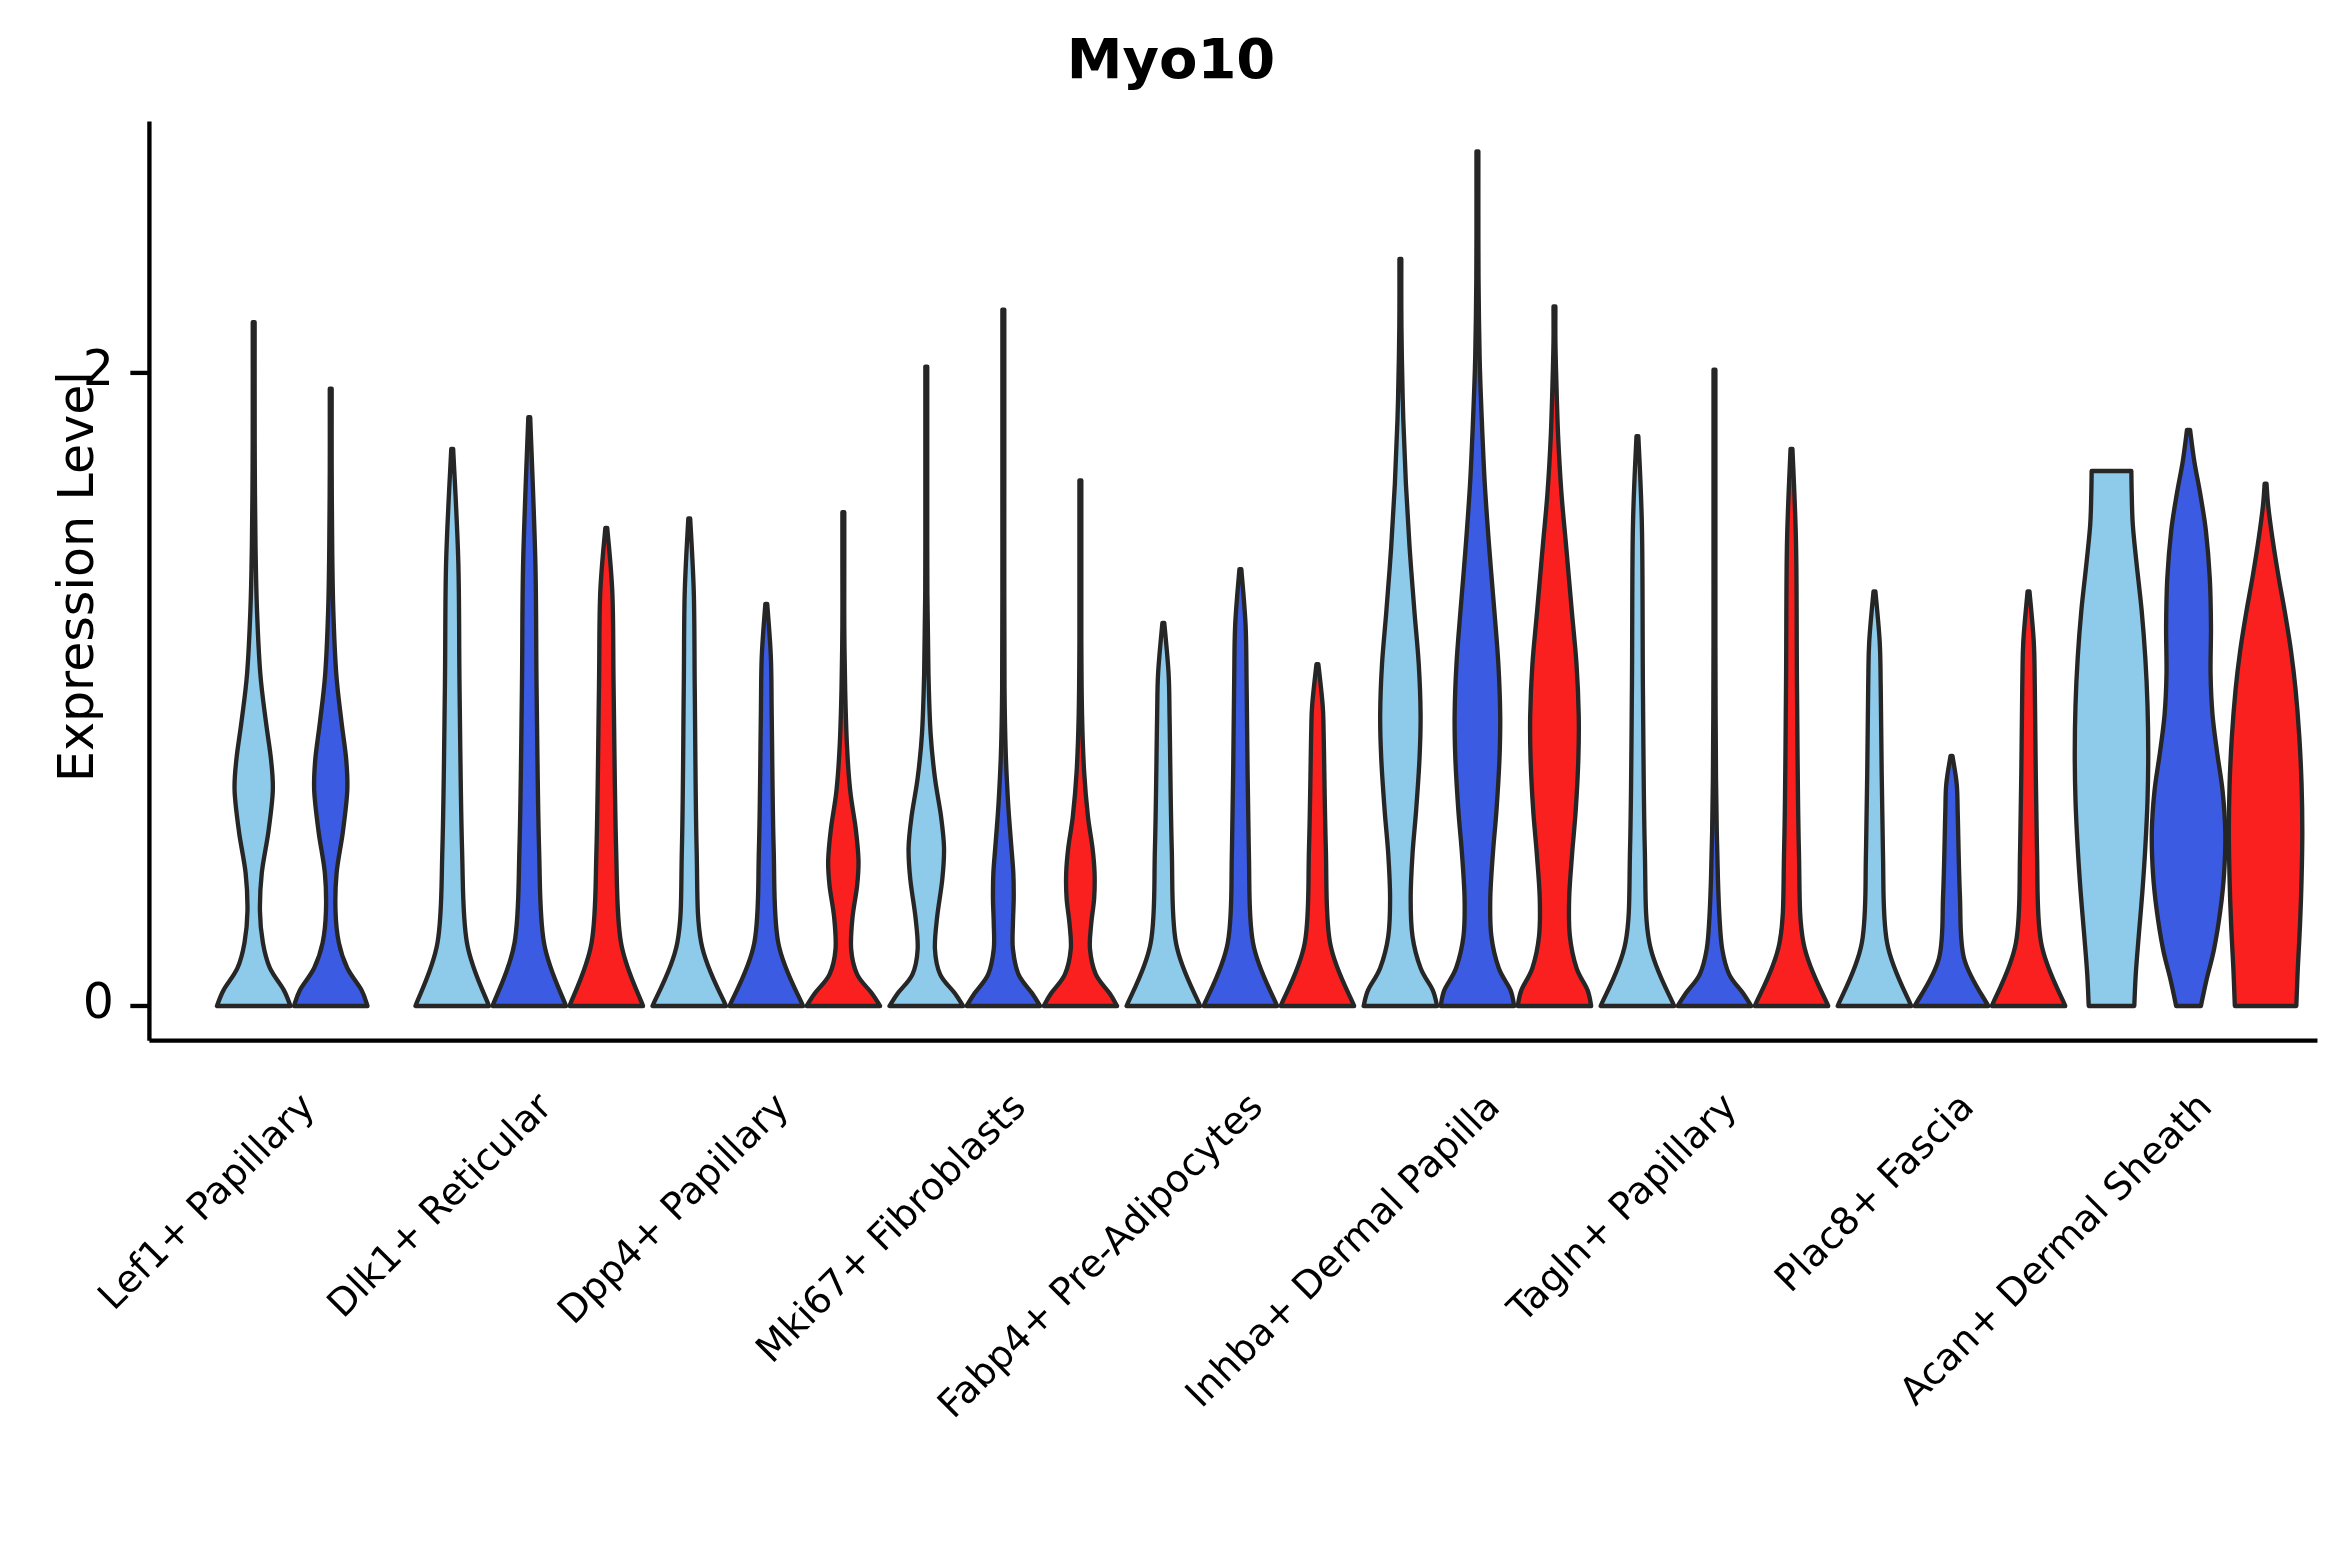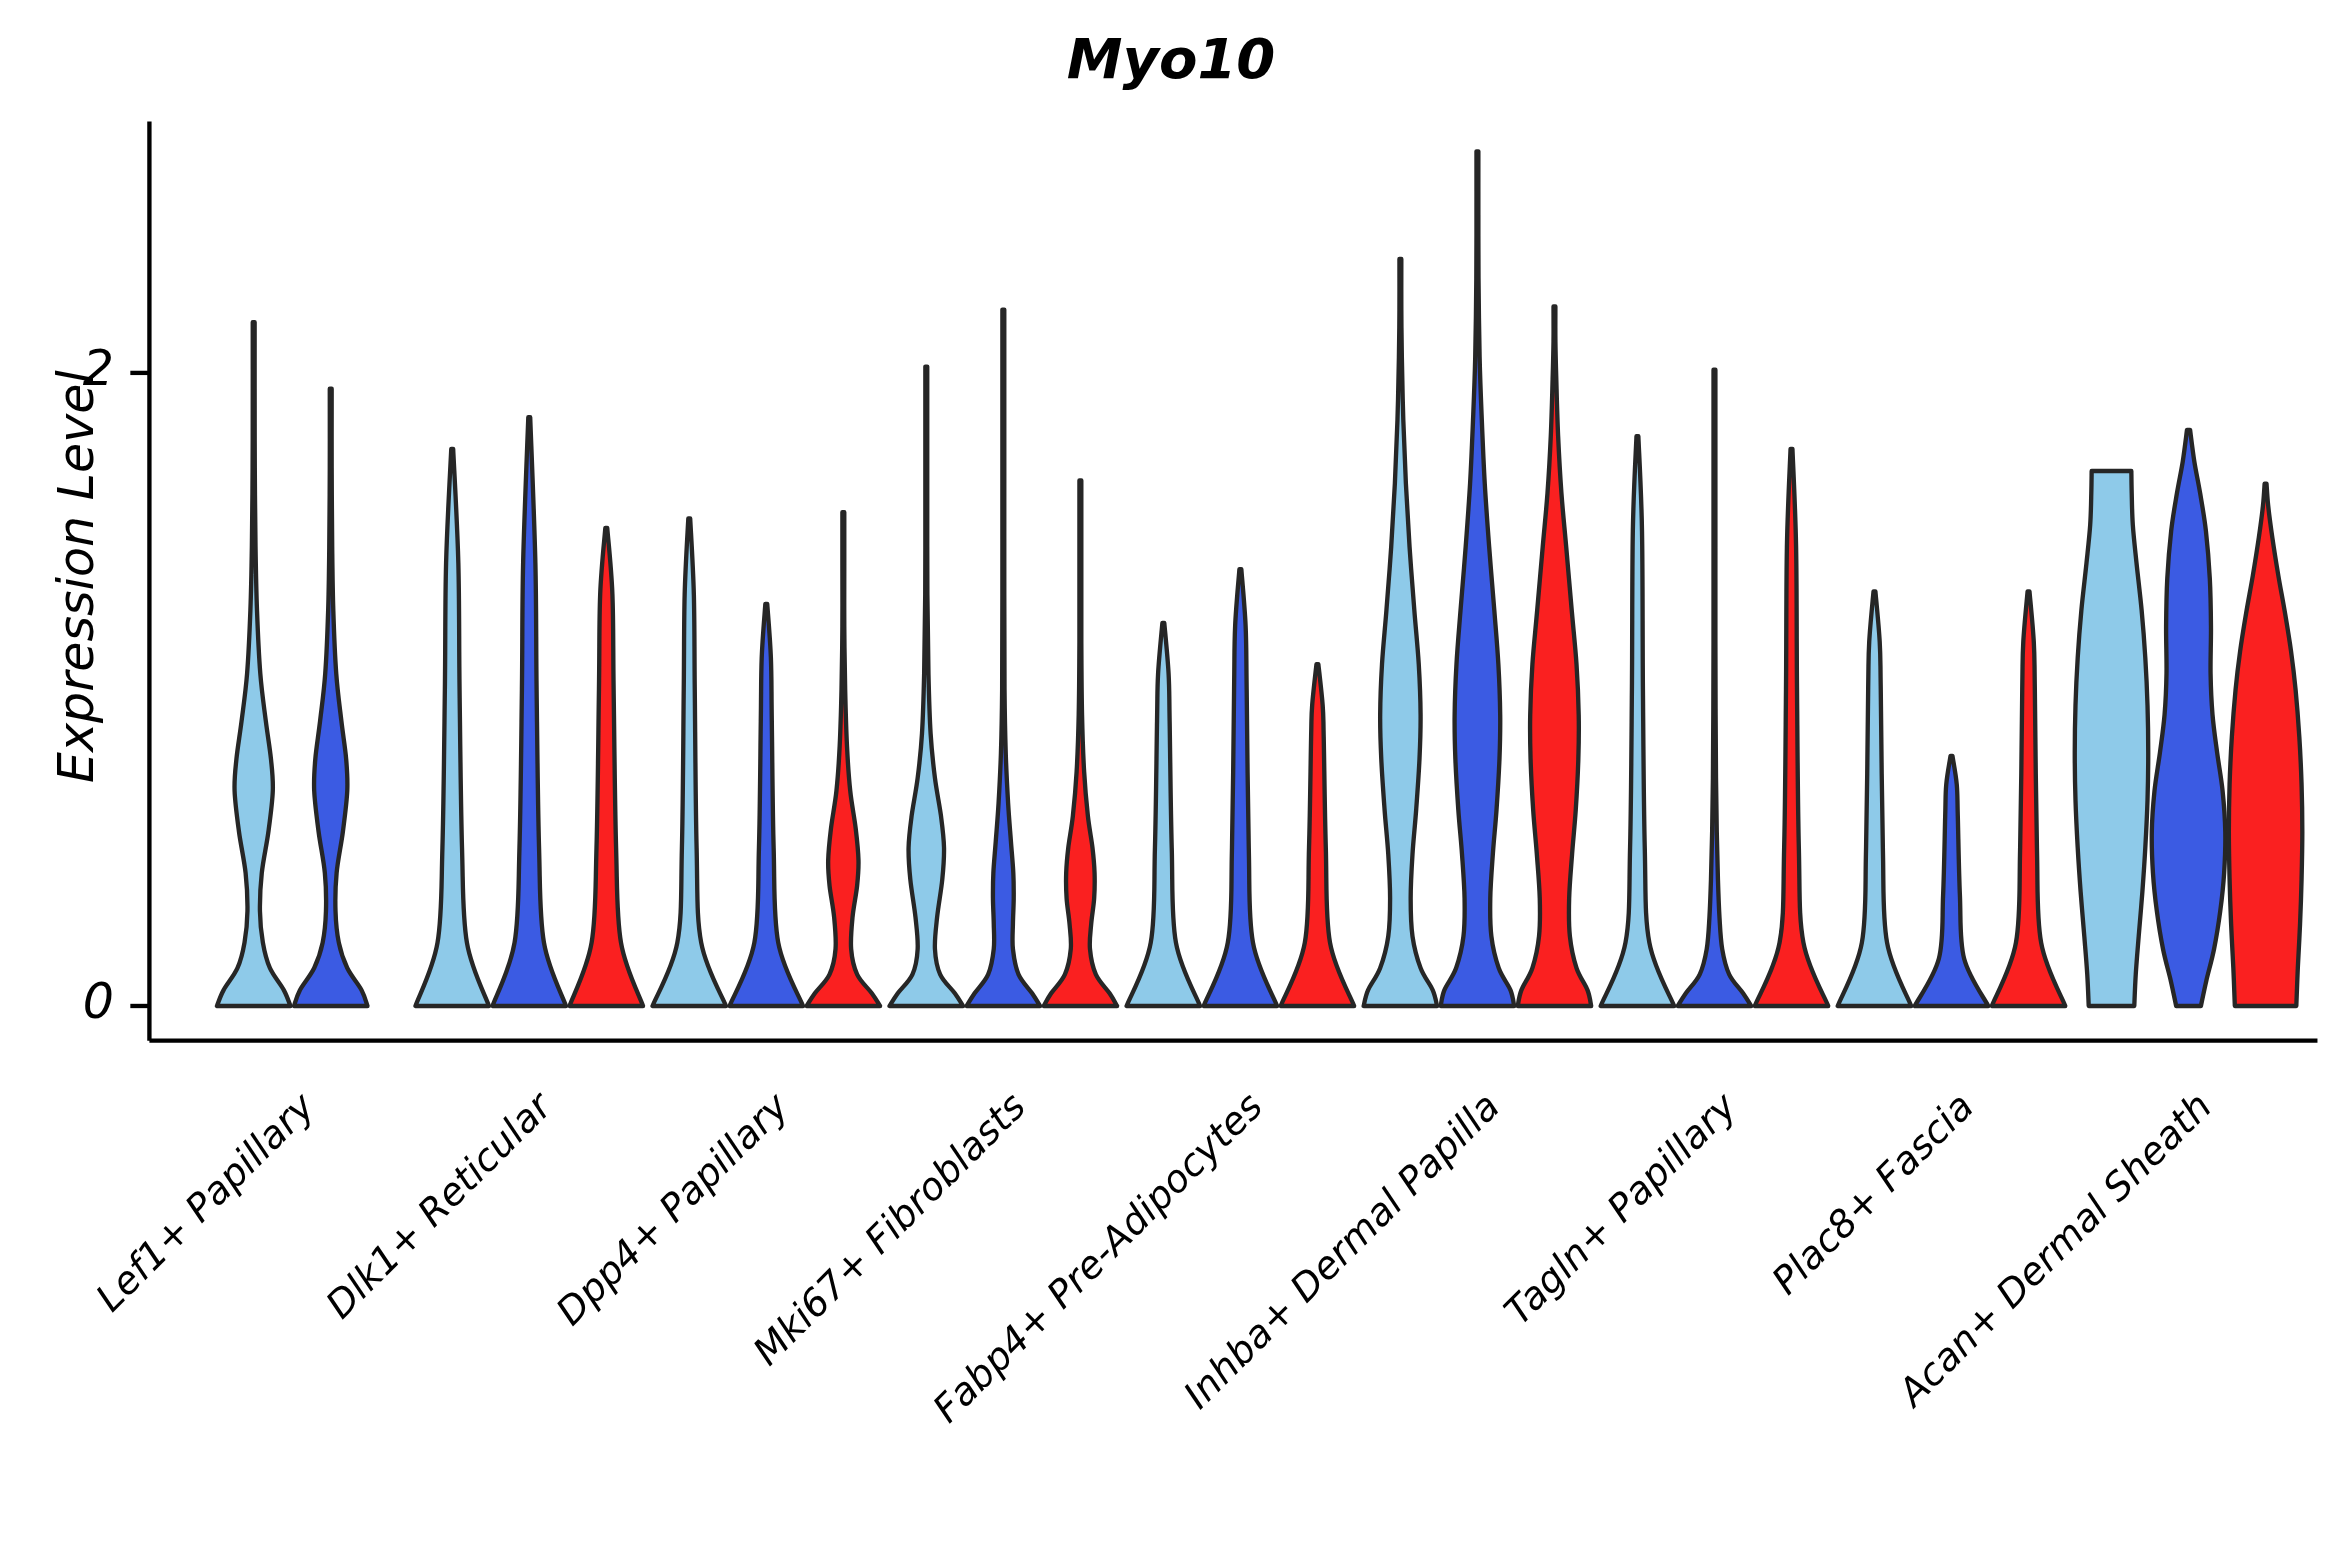--- a/index.html
+++ b/index.html
@@ -1,17 +1,17 @@
 <!DOCTYPE html>
 <html style="font-size:14px"><head>
 <meta charset="utf-8">
 <style>
   html,body{margin:0;padding:0;background:#ffffff;}
   body{width:2342px;height:1561px;font-family:"DejaVu Sans","Liberation Sans",sans-serif;}
-  #root{position:relative;width:2342px;height:1561px;overflow:hidden;background:#fff;font-style:italic;}
+  #root{position:relative;width:2342px;height:1561px;overflow:hidden;background:#fff;}
   #plot-title{
     position:absolute;left:0;top:26px;width:2342px;text-align:center;
     font-size:56px;font-weight:bold;color:#000;letter-spacing:0px;
     font-family:"DejaVu Sans","Liberation Sans",sans-serif;
   }
   #ylabel{
     position:absolute;left:-227px;top:548px;width:607px;text-align:center;
     font-size:49px;color:#000;transform:rotate(-90deg);
     font-family:"DejaVu Sans","Liberation Sans",sans-serif;white-space:nowrap;
   }

